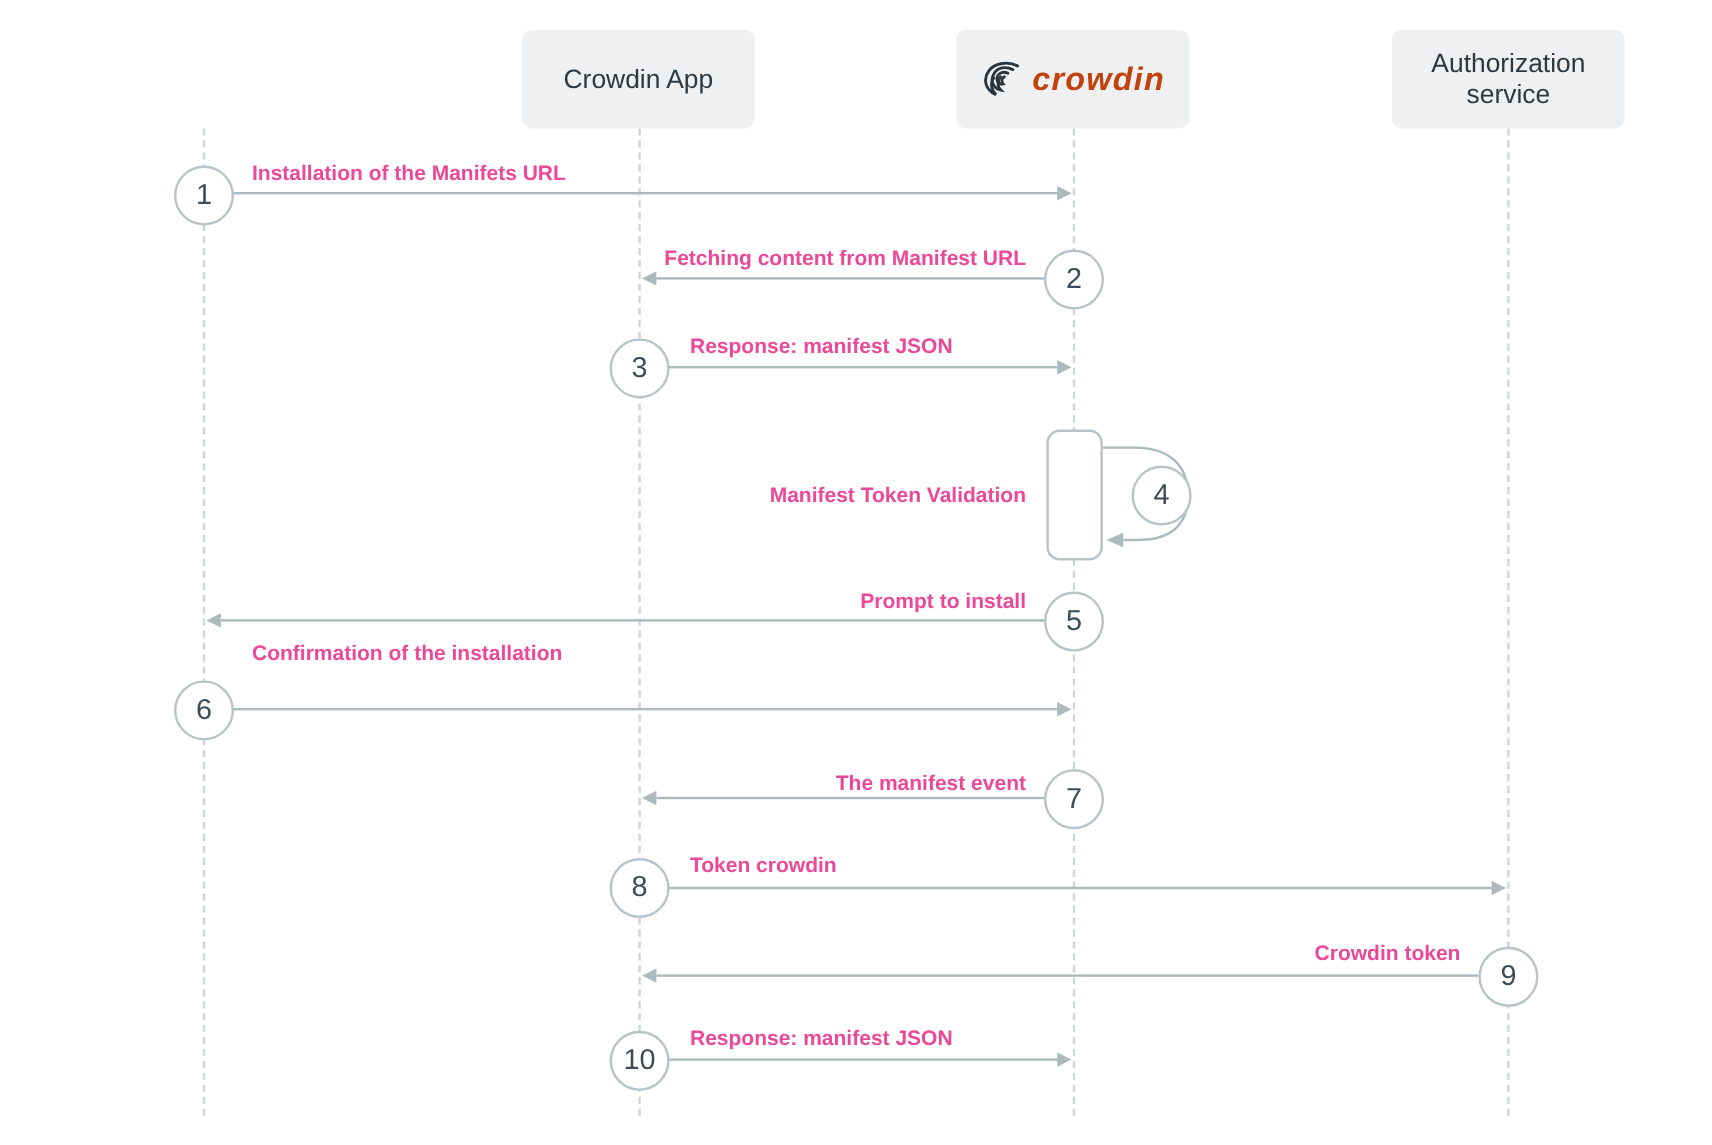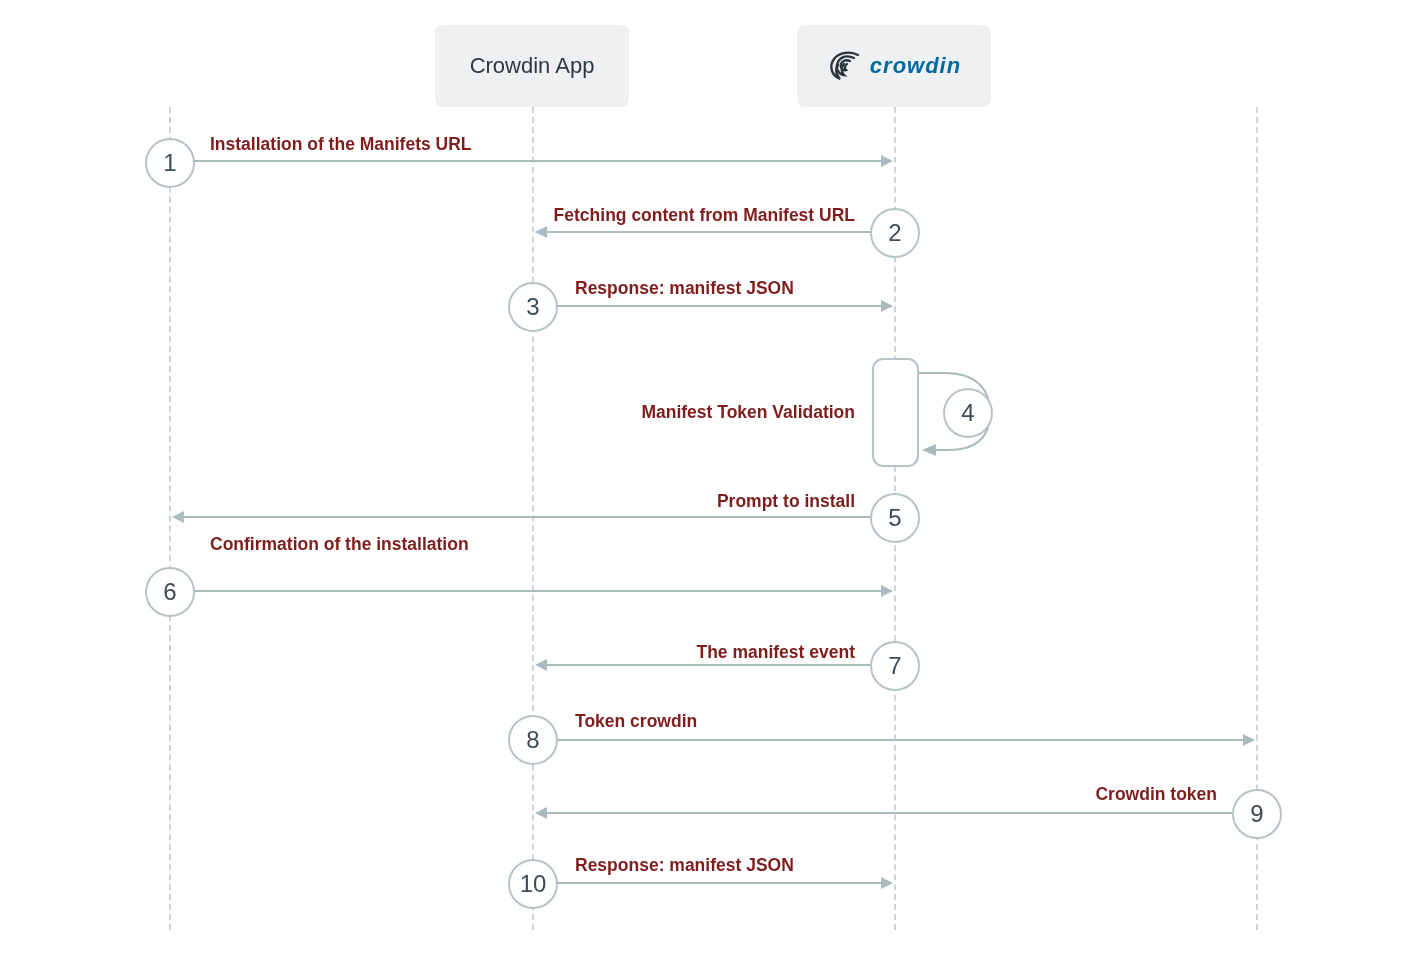--- a/index.html
+++ b/index.html
@@ -24,22 +24,22 @@
     border-radius:8px;
     display:flex;align-items:center;justify-content:center;
     text-align:center;
     font-size:22px;line-height:26px;font-weight:500;
     color:#2d3840;
     z-index:2;
   }
   .logo-wrap{display:flex;align-items:center;gap:7px;}
   .logo-word{
     font-style:italic;font-weight:bold;
-    font-size:22px;letter-spacing:1px;
-    color:#0369a1;
+    font-size:27px;letter-spacing:1px;
+    color:#c2410c;
   }
   .circle{
     position:absolute;
     width:50px;height:50px;box-sizing:border-box;
     border:2px solid #b9c3c7;border-radius:50%;
     background:#ffffff;
     display:flex;align-items:center;justify-content:center;
     font-size:24px;color:#3e4b54;
     z-index:3;
   }
@@ -54,21 +54,21 @@
   }
   .head-l{
     position:absolute;width:0;height:0;z-index:1;
     border-top:6px solid transparent;
     border-bottom:6px solid transparent;
     border-right:12px solid #abbabd;
   }
   .lbl{
     position:absolute;
     font-size:17.5px;font-weight:600;
-    color:#7f1d1d;
+    color:#ec4899;
     white-space:nowrap;
     z-index:2;
   }
   .activation{
     position:absolute;
     box-sizing:border-box;
     background:#ffffff;
     border:2px solid #b9c3c7;
     border-radius:11px;
     z-index:2;
@@ -96,20 +96,23 @@
         <g fill="none" stroke="#2b353d" stroke-width="2.4" stroke-linecap="round">
           <path d="M31 5 C24 1, 12 2, 7 9 C2 16, 4 25, 13 29 C9 25, 8 19, 11 15"></path>
           <path d="M27 8 C21 5, 14 6, 11 12 C8 18, 11 24, 17 25 C14 22, 14 17, 17 14"></path>
           <path d="M23 11 C19 9, 15 11, 14 14 C13 18, 16 21, 19 20 C17 18, 18 15, 20 14"></path>
         </g>
       </svg>
       <span class="logo-word">crowdin</span>
     </span>
   </div>
 
+  <div class="actor" style="left:1160px;padding:0 28px;box-sizing:border-box">
+    <span>Authorization service</span>
+  </div>
 
   <div>
     <div class="circle" style="left:145px;top:138px">
       <span>1</span>
     </div>
     <div class="line" style="left:193px;top:160px;width:688px"></div>
     <div class="head-r" style="left:881px;top:155px"></div>
     <div class="lbl" style="left:210px;top:134px">Installation of the Manifets URL</div>
   </div>
 

